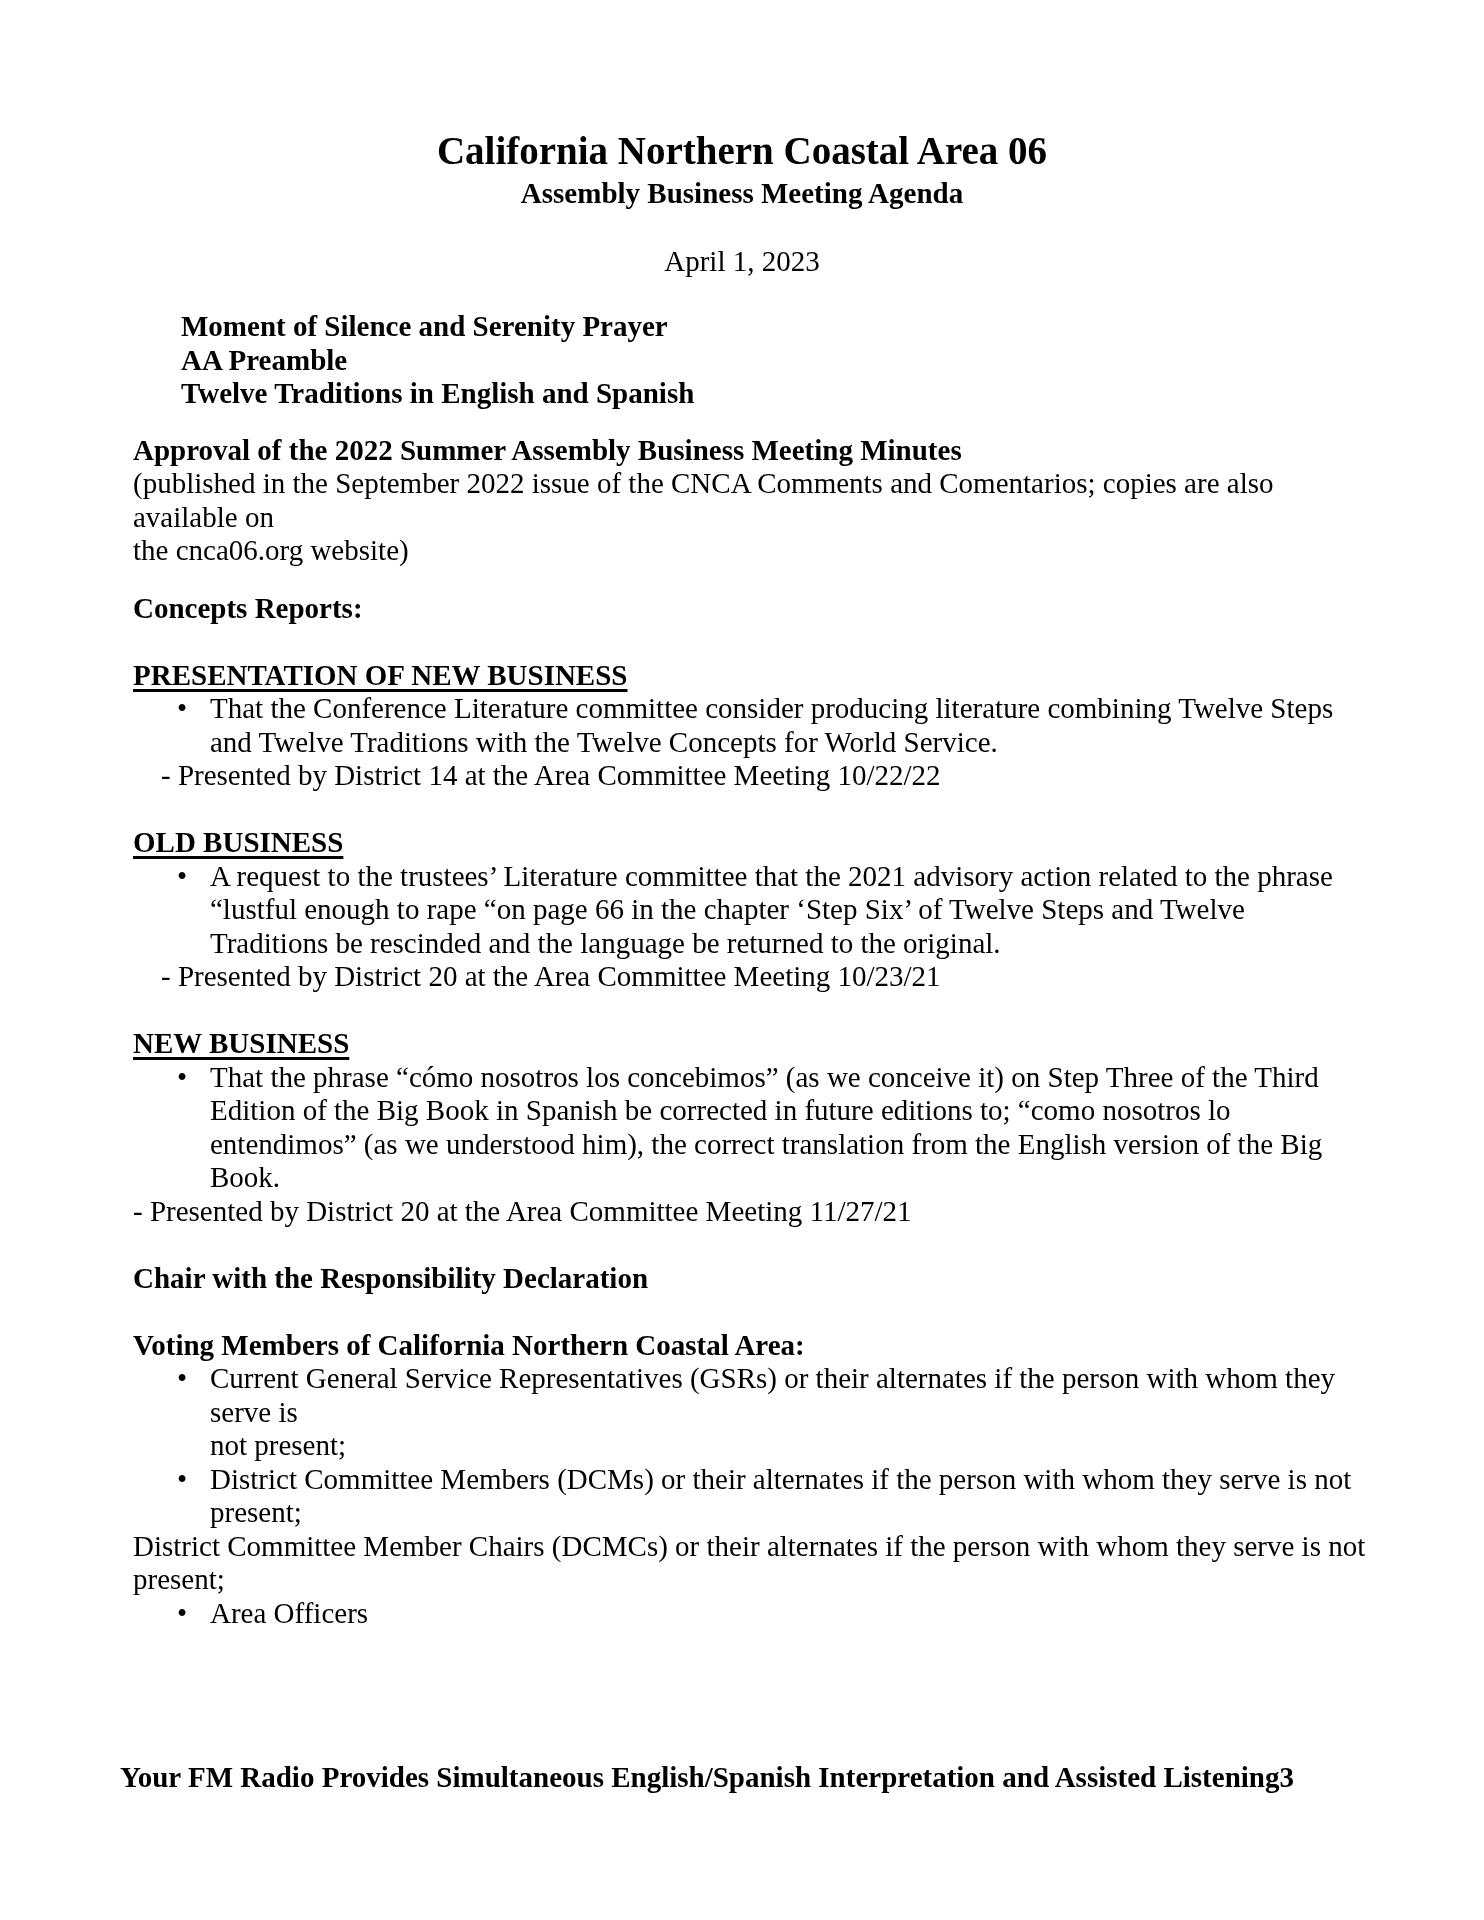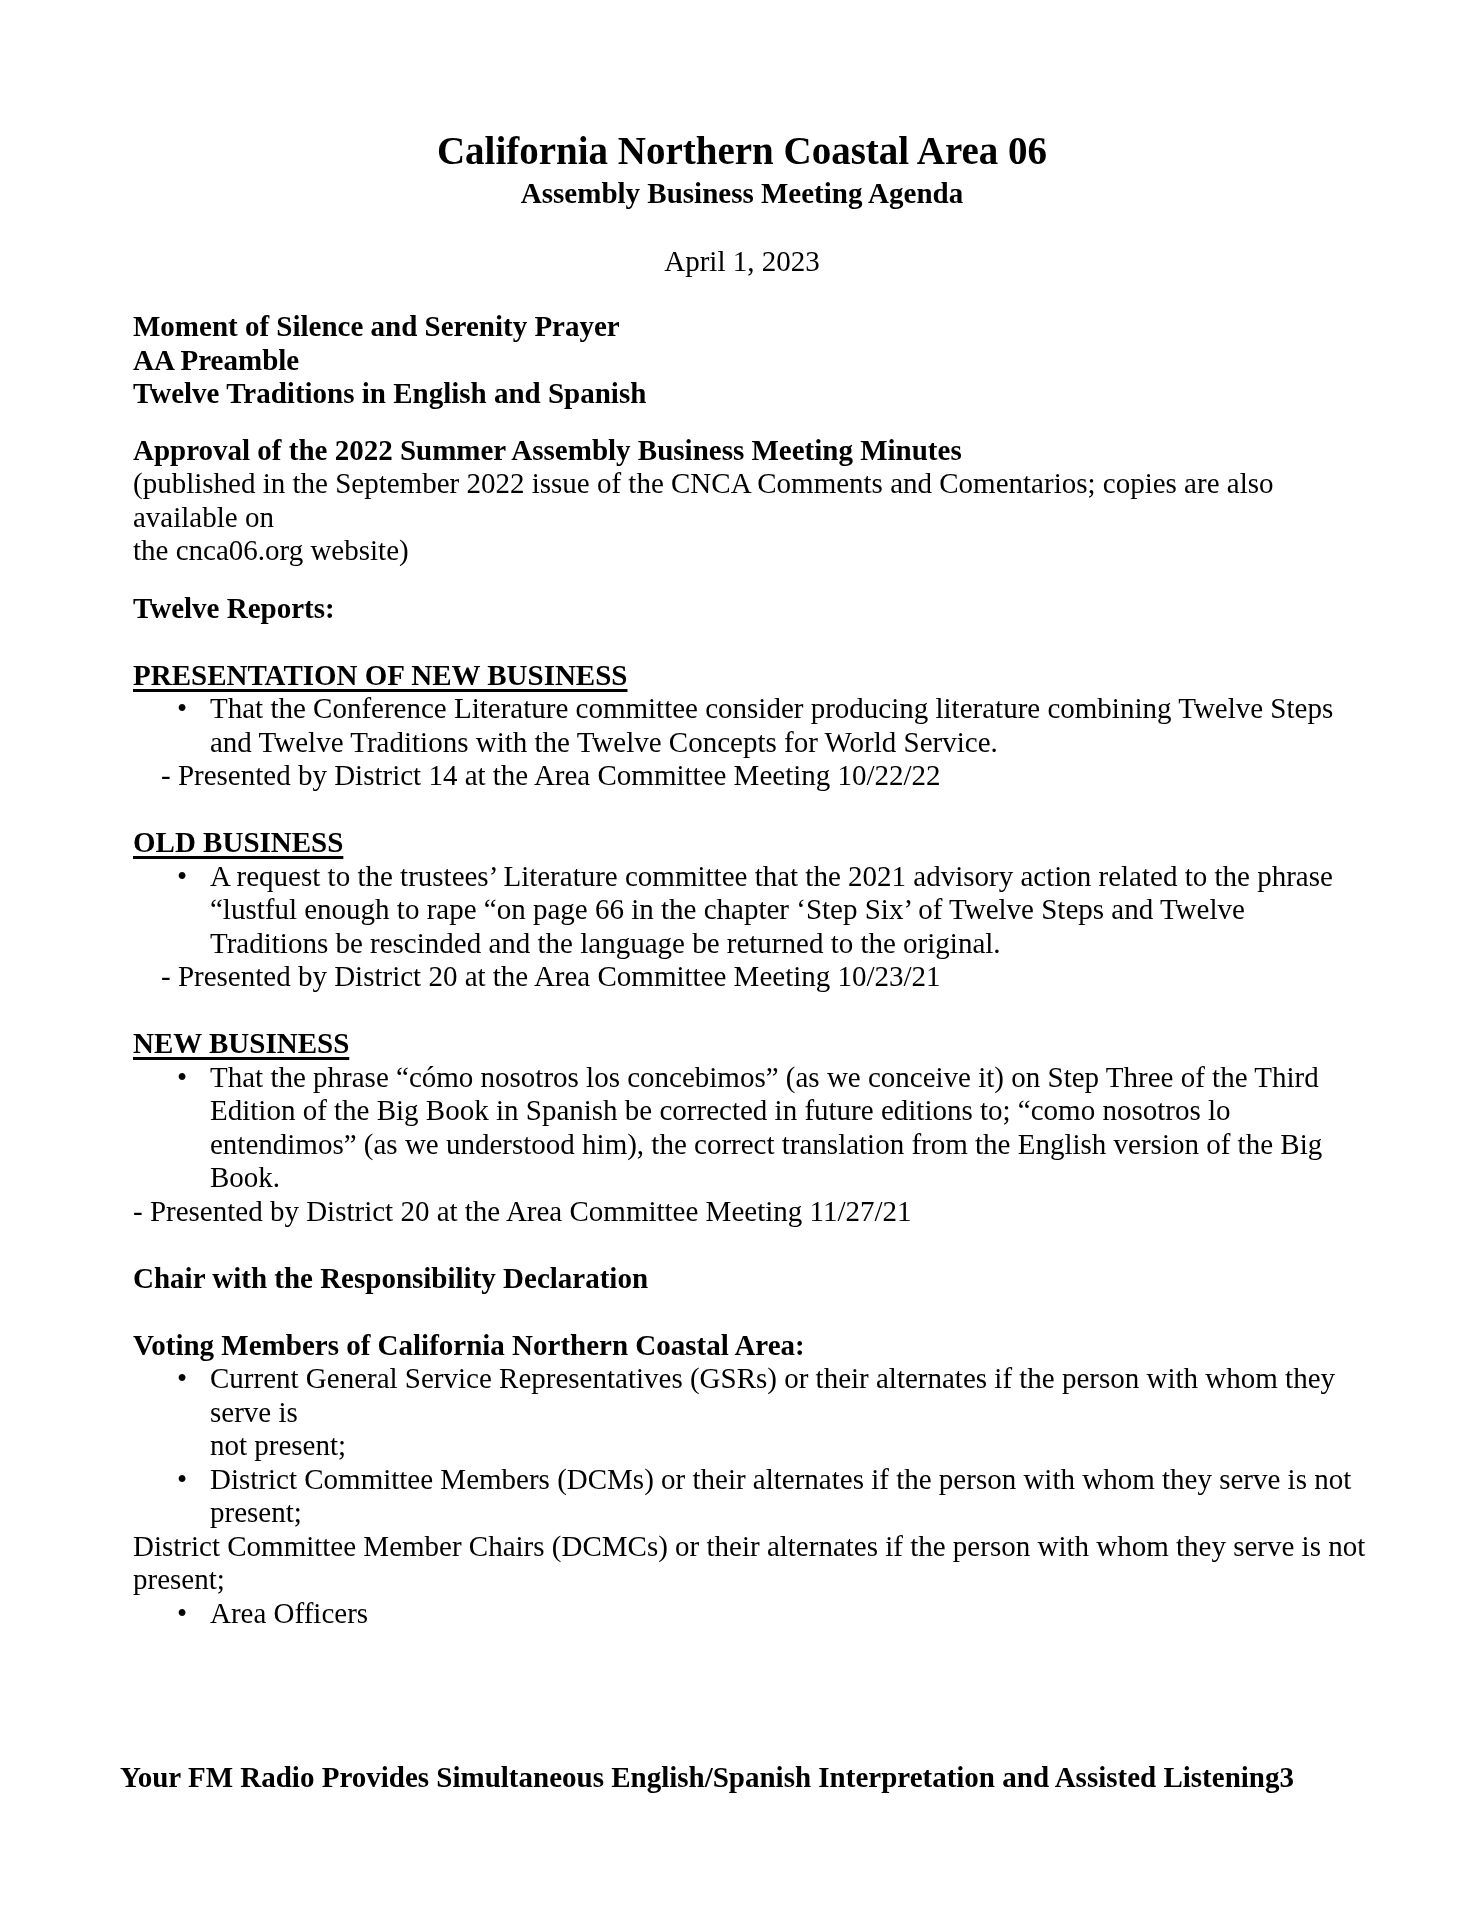--- a/index.html
+++ b/index.html
@@ -36,21 +36,21 @@
   }
   .doc-date {
     font-size: 29px;
     line-height: 34px;
     margin-top: 32px;
   }
   .sec { margin-top: 33.5px; }
   .m-opening { margin-top: 32px; }
   .m-approval { margin-top: 23px; }
   .m-officer { margin-top: 24px; }
-  .bold { font-weight: bold; }
+  .bold { font-weight: bold; margin-left: 48px; }
   .italic { }
   .lines { white-space: pre-line; }
   .heading { font-weight: bold; }
   .heading-underline {
     font-weight: bold;
     text-decoration: underline;
     text-decoration-thickness: 2.5px;
     text-underline-offset: 4px;
   }
   .bullet-row {
@@ -92,21 +92,21 @@
 Twelve Traditions in English and Spanish</div>
   </section>
 
   <section class="sec m-approval">
     <div class="heading">Approval of the 2022 Summer Assembly Business Meeting Minutes</div>
     <div class="italic lines">(published in the September 2022 issue of the CNCA Comments and Comentarios; copies are also available on
 the cnca06.org website)</div>
   </section>
 
   <section class="sec m-officer">
-    <div class="heading">Twelve Reports:</div>
+    <div class="heading">Concepts Reports:</div>
   </section>
 
 
   <section class="sec">
     <div><span class="heading-underline">PRESENTATION OF NEW BUSINESS</span></div>
     <div class="bullet-row">
       <span class="bullet-glyph">•</span>
       <div class="bullet-text">That the Conference Literature committee consider producing literature combining Twelve Steps
 and Twelve Traditions with the Twelve Concepts for World Service.</div>
     </div>

